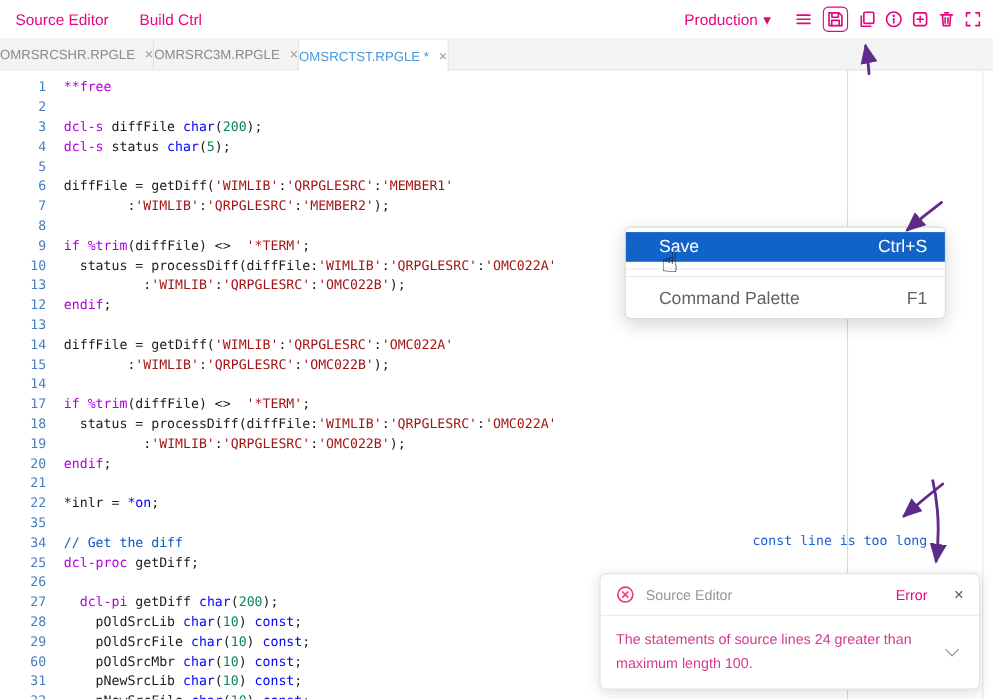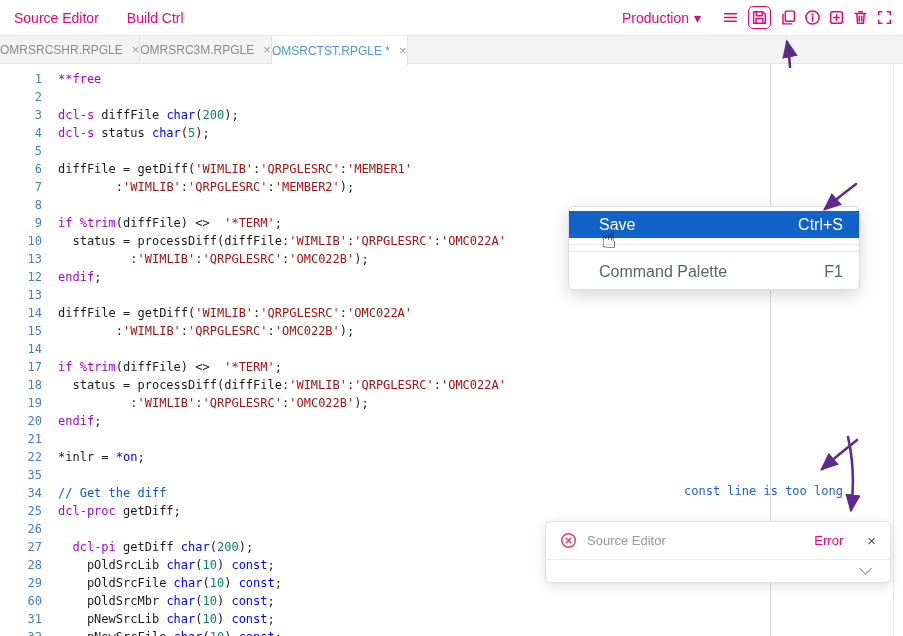--- a/index.html
+++ b/index.html
@@ -210,20 +210,21 @@
         <svg viewBox="0 0 16 16">
             <circle cx="8" cy="8" r="6.4"></circle>
             <path d="M5.8 5.8l4.4 4.4M10.2 5.8l-4.4 4.4"></path>
           </svg>
       </span>
       <span class="toast-title">Source Editor</span>
       <span class="toast-severity">Error</span>
       <span class="toast-close">×</span>
     </div>
     <div class="toast-body">
+      <span>The statements of source lines 24 greater than maximum length 100.</span>
       <span class="chev"></span>
     </div>
   </div>
 
   <svg class="anno-svg" viewBox="0 0 903 636">
     <defs>
       <marker id="ah" markerWidth="9" markerHeight="8" refX="6" refY="3" orient="auto">
         <path d="M0,0 L7,3 L0,6 z"></path>
       </marker>
     </defs>

